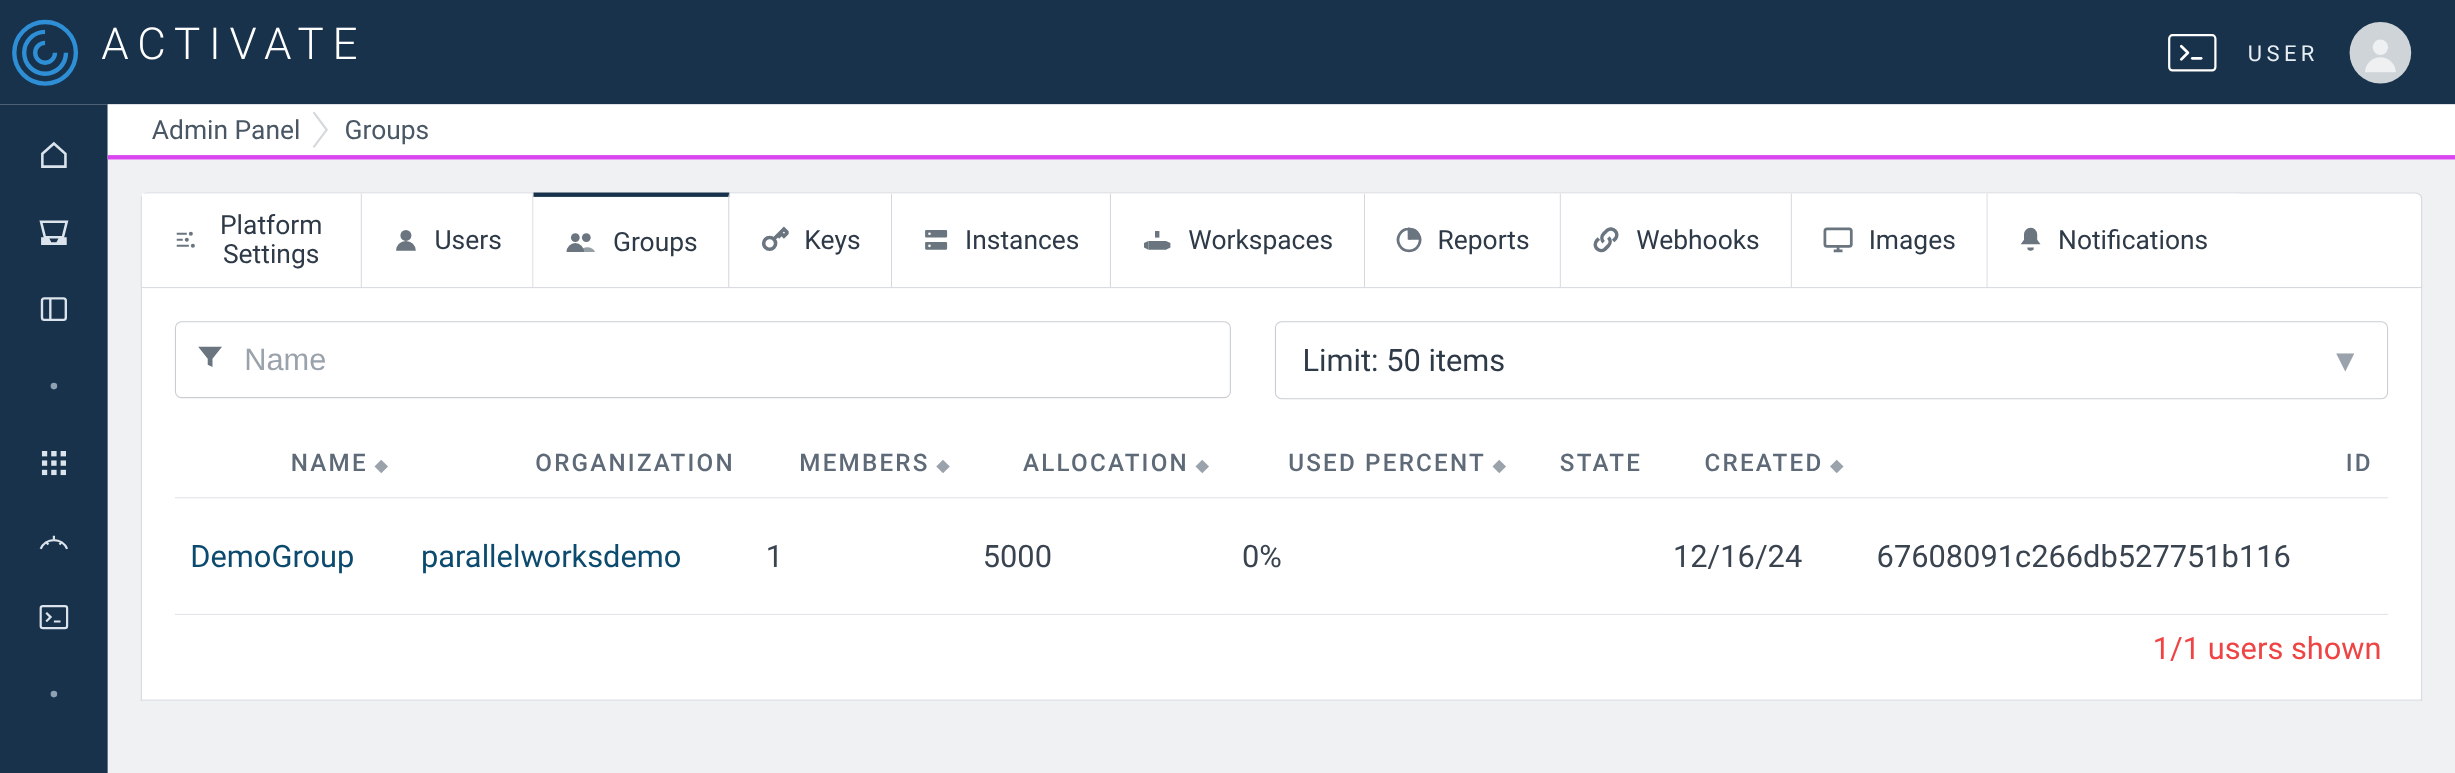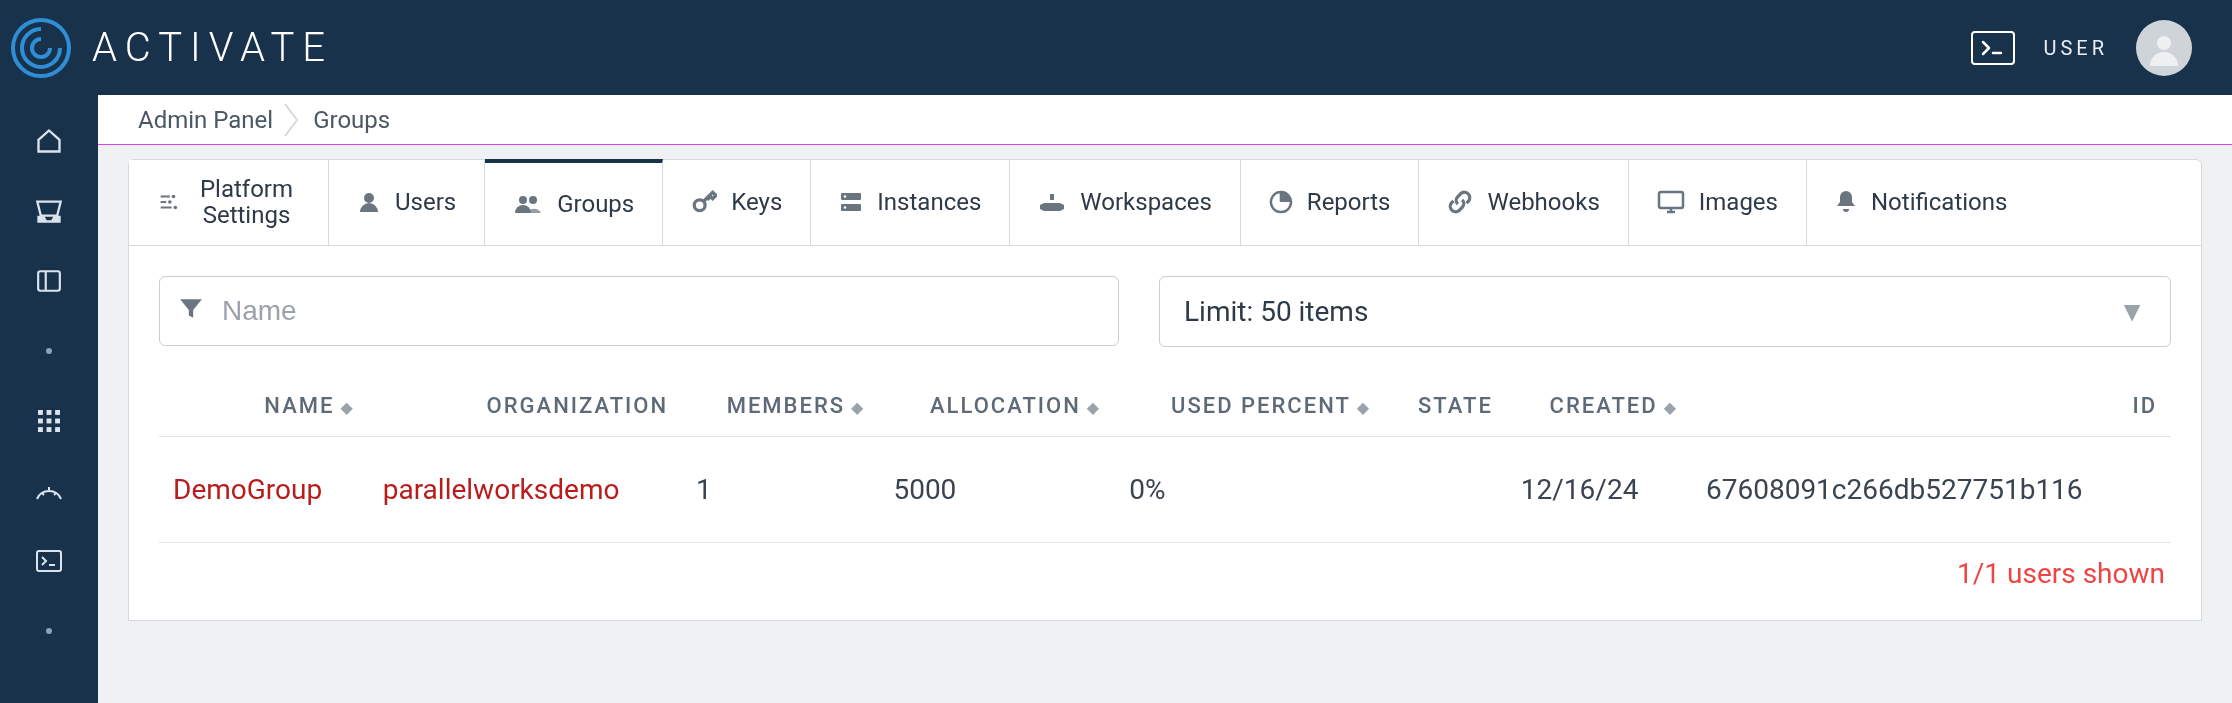--- a/index.html
+++ b/index.html
@@ -14,21 +14,21 @@
     height: 95px;
     background: #18324b;
     display: flex;
     align-items: center;
     padding: 0 40px 0 10px;
     color: #fff;
     justify-content: space-between;
   }
   .brand {
     display: flex;
-    align-items: center;
+    align-items: flex-start;
     gap: 20px;
   }
   .brand-logo {
     width: 62px;
     height: 62px;
     display:flex; align-items:center; justify-content:center;
   }
   .brand-name {
     font-size: 40px;
     letter-spacing: 8px;
@@ -83,32 +83,32 @@
     background: #f0f1f3;
     display:flex;
     flex-direction:column;
   }
   .breadcrumbs {
     background: #fff;
     height: 50px;
     display:flex;
     align-items:center;
     padding: 0 40px;
-    border-bottom: 1px solid #d946ef;
+    border-bottom: 4px solid #d946ef;
     font-size: 24px;
     color: #4a5765;
     gap: 10px;
   }
   .crumb-sep {
     width: 20px; height: 36px;
     position: relative;
   }
   .crumb-sep svg { display:block; }
   .content {
-    padding: 14px 30px 0 30px;
+    padding: 30px 30px 0 30px;
   }
   .tabs {
     display:flex;
     border: 1px solid #d5d9de;
     border-radius: 6px 6px 0 0;
     overflow: visible;
     background: #fff;
   }
   .tab {
     display:flex;
@@ -187,21 +187,21 @@
     border-bottom: 1px solid #e1e4e8;
     text-transform: uppercase;
   }
   .sort-icon { color:#9aa2ab; font-size:16px; margin-left:6px; }
   table.data tbody td {
     padding: 36px 14px;
     font-size: 28px;
     color:#3a4450;
     border-bottom: 1px solid #e1e4e8;
   }
-  table.data tbody td.link { color:#b91c1c; cursor:pointer; }
+  table.data tbody td.link { color:#0c4a6e; cursor:pointer; }
   .footer-count {
     text-align:right;
     font-size: 28px;
     color:#ef4444;
     padding: 14px 6px 0 0;
   }
 </style>
 </head>
 <body>
 

